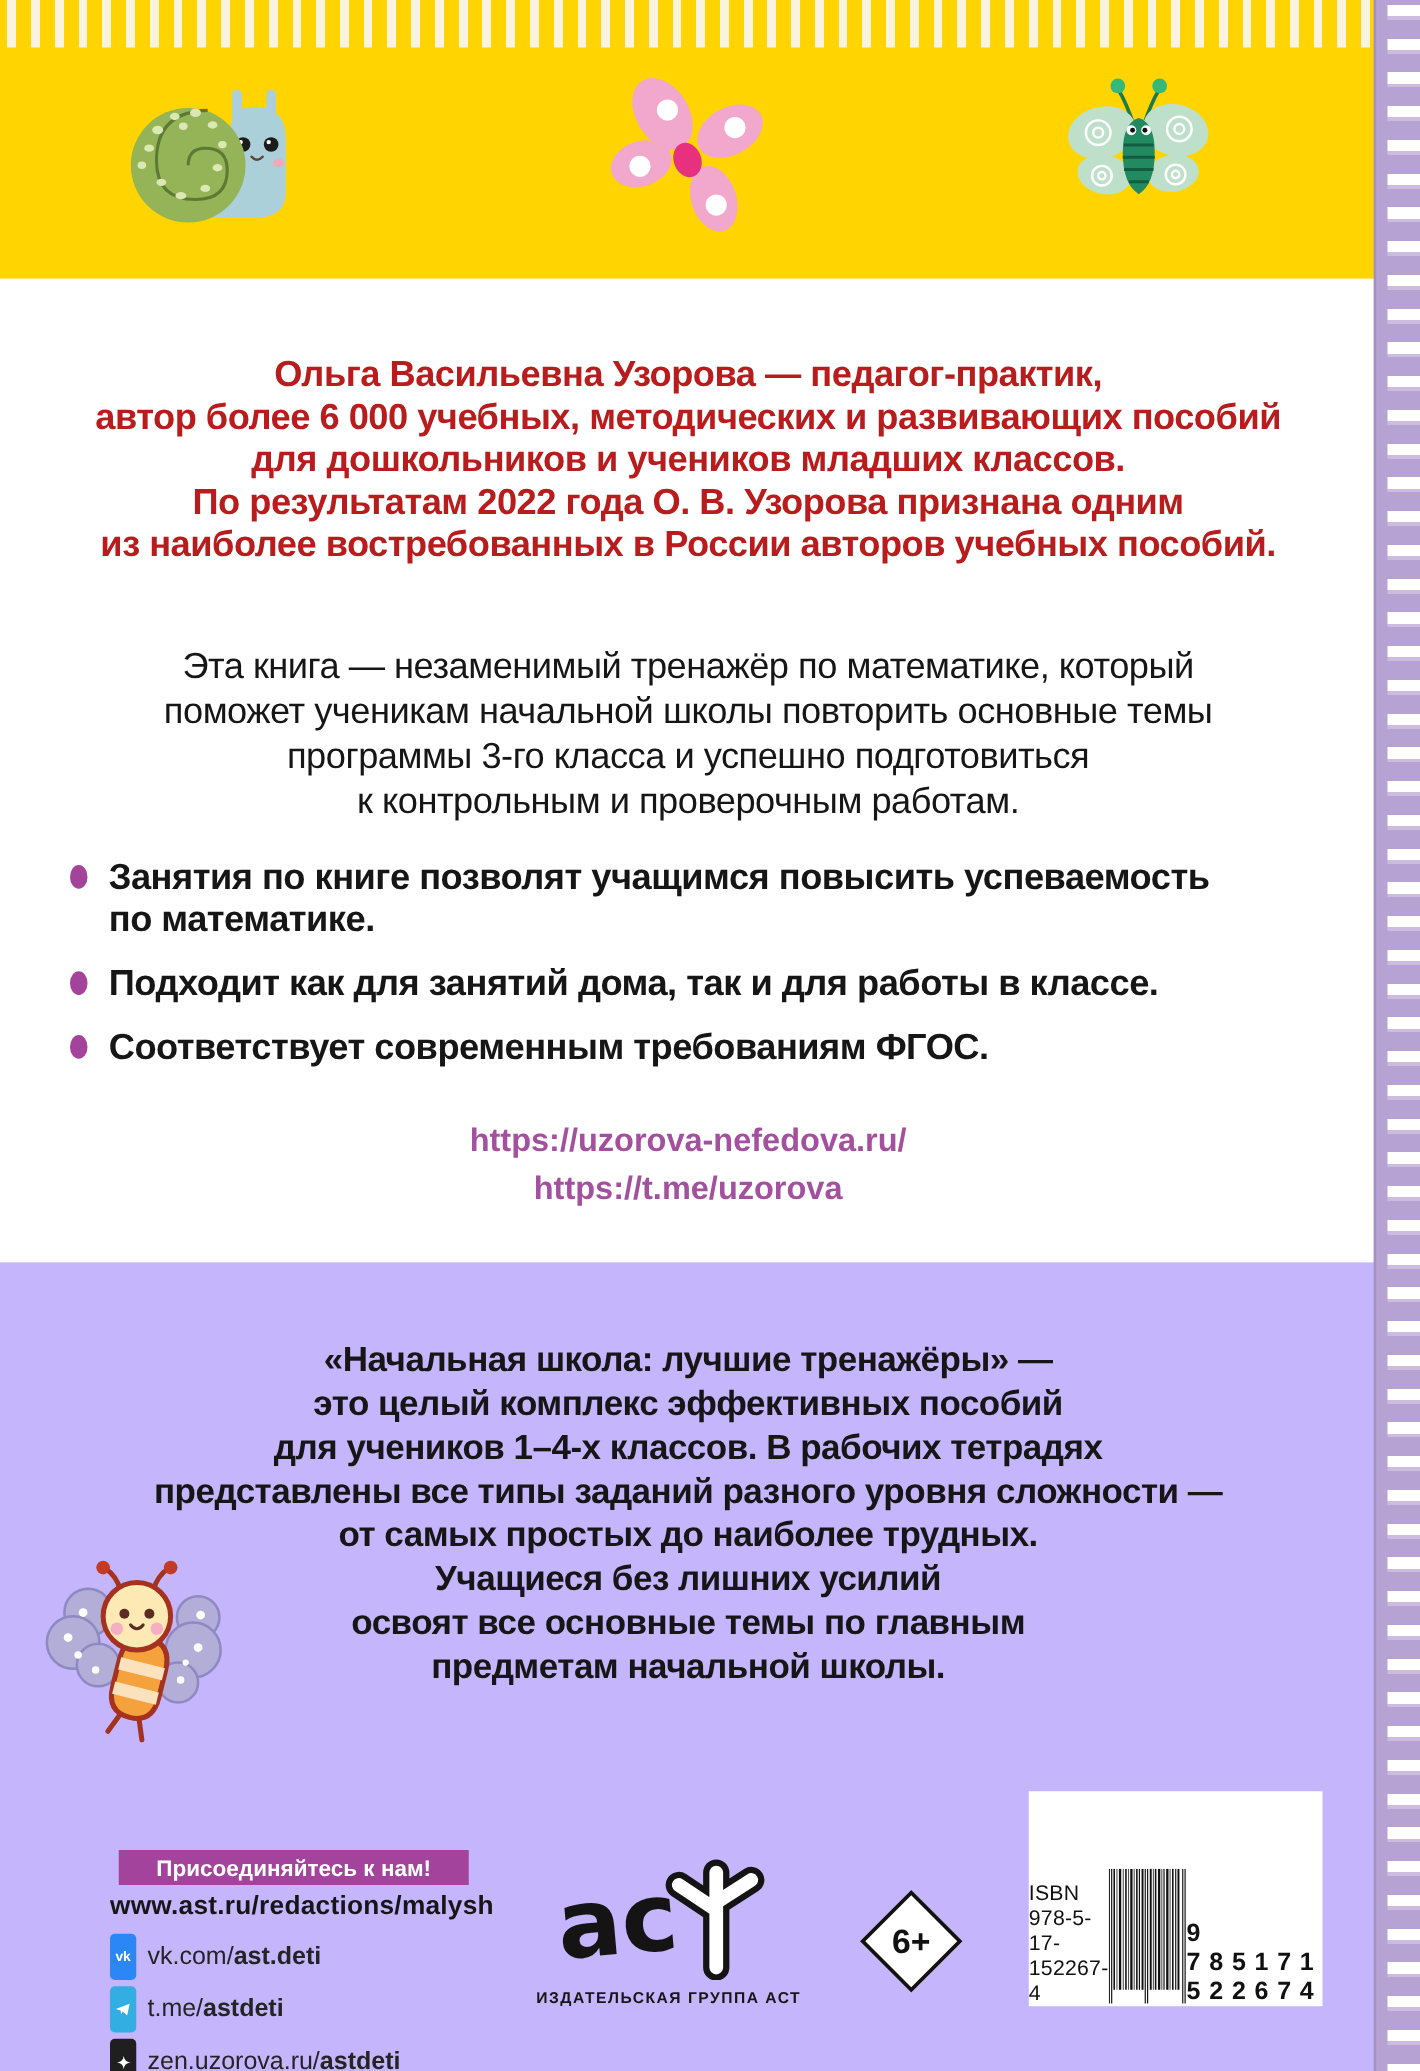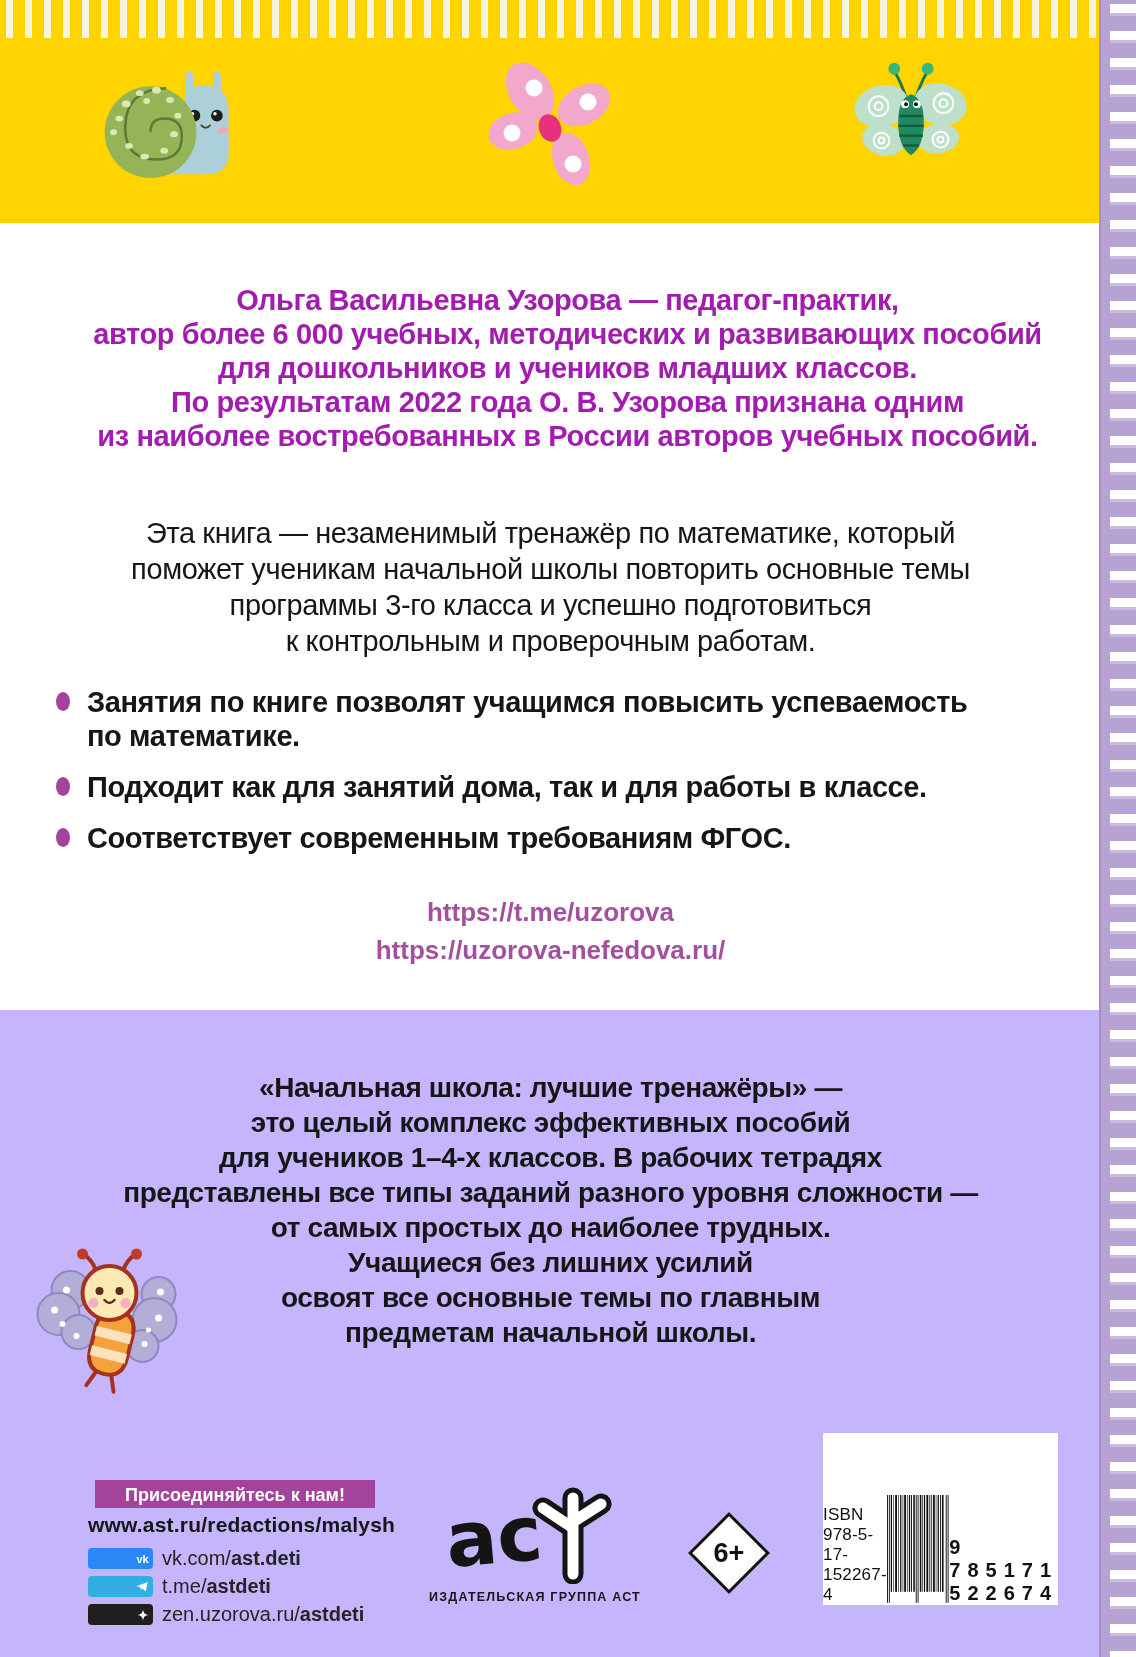--- a/index.html
+++ b/index.html
@@ -13,21 +13,21 @@
   .fringe.bottom{bottom:0;}
   .deco{position:absolute;}
   
   .spine{position:absolute;top:0;right:0;width:35px;height:100%;background:#b7a3d3;border-left:2px solid #a58fc4;}
   .spine-dashes{position:absolute;top:4px;right:0;bottom:0;width:26px;
           background:repeating-linear-gradient(180deg,#ffffff 0 9px,#cbbce0 9px 12px,#b7a3d3 12px 27px);}
   
   .mid{position:absolute;left:0;top:223px;width:1101px;height:787px;background:#ffffff;}
   .multiline{white-space:pre-line;}
   .author-text{position:absolute;top:60px;left:0;width:100%;text-align:center;
-          color:#a21caf;font-weight:bold;font-size:29px;line-height:34px;letter-spacing:-0.4px;padding-left:17px;}
+          color:#b91c1c;font-weight:bold;font-size:29px;line-height:34px;letter-spacing:-0.4px;}
   .desc-text{position:absolute;top:292px;left:0;width:100%;text-align:center;
           color:#161616;font-weight:normal;font-size:29px;line-height:36px;letter-spacing:-0.4px;}
   .bullets{position:absolute;top:462px;left:56px;right:30px;display:flex;flex-direction:column;gap:17px;}
   .bullet-row{display:flex;align-items:flex-start;}
   .bullet-dot{flex:0 0 auto;width:14px;height:19px;border-radius:50%;background:#a3439c;margin:7px 17px 0 0;}
   .bullet-text{color:#161616;font-weight:bold;font-size:29px;line-height:34px;letter-spacing:-0.4px;}
   .links{position:absolute;top:670px;left:0;width:100%;text-align:center;
           color:#a3509f;font-weight:bold;font-size:26px;line-height:38px;}
   .links a{color:#a3509f;text-decoration:none;display:block;}
   
@@ -35,21 +35,21 @@
   .series-text{position:absolute;top:60px;left:0;width:100%;text-align:center;
           color:#161616;font-weight:bold;font-size:28px;line-height:35px;letter-spacing:-0.4px;}
   .bee{position:absolute;left:30px;top:238px;}
   
   .join-btn{position:absolute;left:95px;top:470px;width:280px;height:28px;background:#a3439c;border:none;
           color:#ffffff;font-weight:bold;font-size:18px;font-family:inherit;line-height:28px;text-align:center;cursor:pointer;}
   .site{position:absolute;left:88px;top:503px;color:#161616;font-weight:bold;font-size:21px;letter-spacing:0.2px;}
   .socials{position:absolute;left:88px;top:537px;display:flex;flex-direction:column;gap:5px;}
   .soc-row{display:flex;align-items:center;gap:9px;color:#242424;font-size:20px;cursor:pointer;}
   .soc-row b{font-weight:bold;}
-  .soc-ic{width:21px;height:21px;border-radius:4px;display:flex;align-items:center;justify-content:center;flex:0 0 auto;padding-left:44px;}
+  .soc-ic{width:21px;height:37px;border-radius:4px;display:flex;align-items:center;justify-content:center;flex:0 0 auto;}
   .ic-vk{background:#2b87f5;color:#fff;font-size:11px;font-weight:bold;}
   .ic-tg{background:#32aee2;}
   .ic-zen{background:#1f1f1f;}
   .publisher{position:absolute;left:428px;top:452px;width:214px;text-align:center;}
   .publisher-caption{margin-top:2px;color:#161616;font-size:12.5px;font-weight:bold;letter-spacing:1.2px;}
   .age-badge{position:absolute;left:700px;top:514px;width:52px;height:52px;background:#ffffff;
           border:3px solid #111;transform:rotate(45deg);display:flex;align-items:center;justify-content:center;}
   .age-badge span{transform:rotate(-45deg);font-weight:bold;font-size:27px;color:#111;}
   .barcode-box{position:absolute;left:823px;top:423px;width:235px;height:172px;background:#ffffff;
           display:flex;flex-direction:row;align-items:flex-end;}
@@ -166,22 +166,22 @@
         <span class="bullet-dot"></span>
         <span class="bullet-text multiline">Подходит как для занятий дома, так и для работы в классе.</span>
       </div>
       <div class="bullet-row">
         <span class="bullet-dot"></span>
         <span class="bullet-text multiline">Соответствует современным требованиям ФГОС.</span>
       </div>
     </div>
 
     <div class="links">
+      <a href="#">https://uzorova-nefedova.ru/</a>
       <a href="#">https://t.me/uzorova</a>
-      <a href="#">https://uzorova-nefedova.ru/</a>
     </div>
   </div>
 
   <div class="bottom">
     <div class="series-text multiline">«Начальная школа: лучшие тренажёры» —
 это целый комплекс эффективных пособий
 для учеников 1–4-х классов. В рабочих тетрадях
 представлены все типы заданий разного уровня сложности —
 от самых простых до наиболее трудных.
 Учащиеся без лишних усилий

